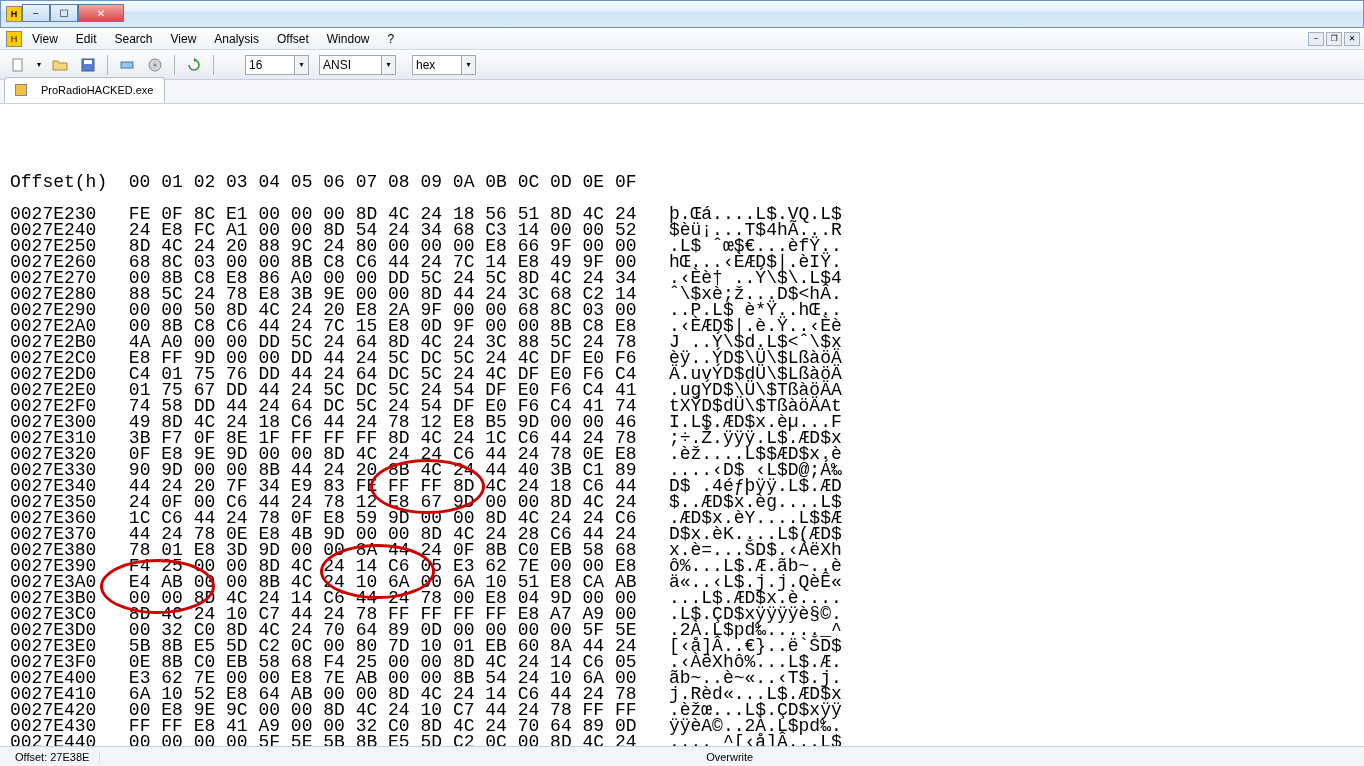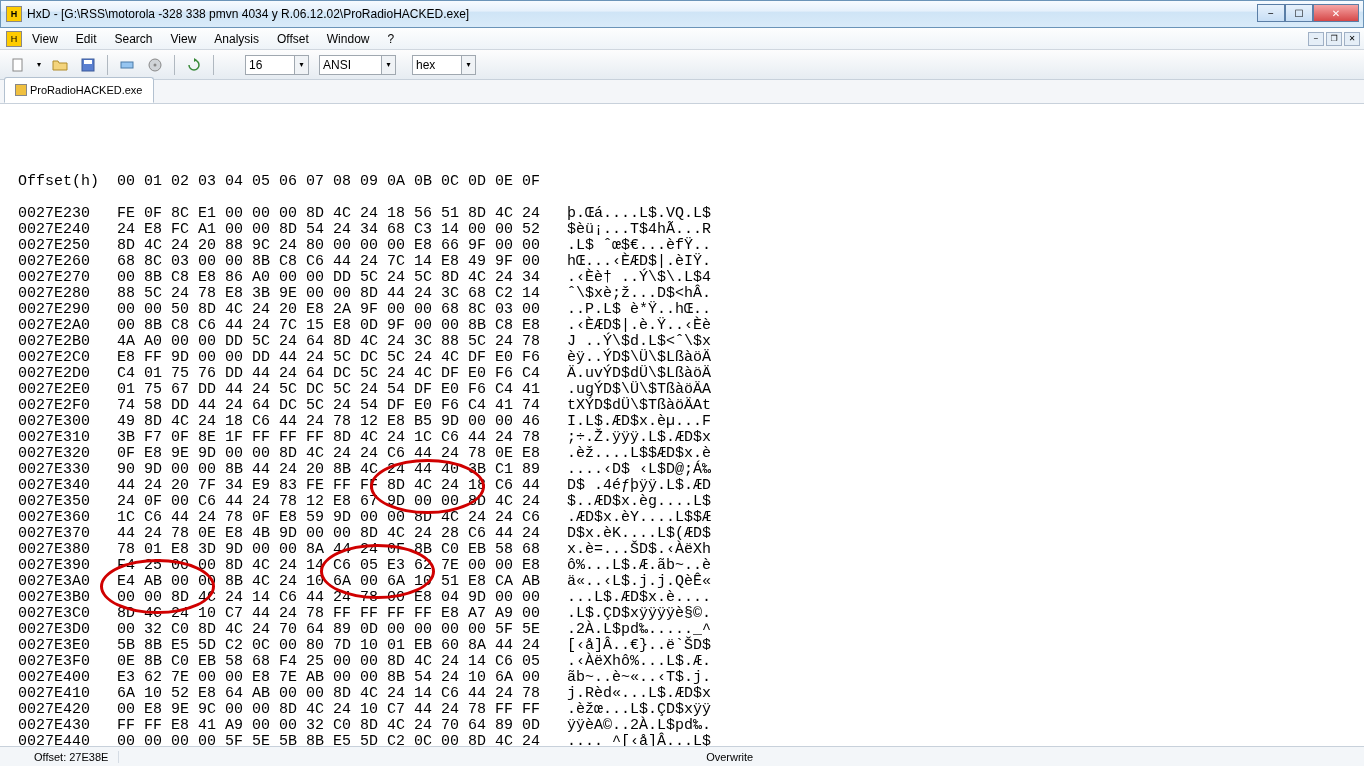--- a/index.html
+++ b/index.html
@@ -64,31 +64,31 @@
 }
 .tab {
   height: 21px;
   border: 1px solid #b3c1d0;
   border-bottom: 1px solid #fff;
   background: #fff;
   padding: 12px 10px;
   font-size: 11px;
   border-top-left-radius: 3px;
   border-top-right-radius: 3px;
-  display:flex; align-items:center; gap:3px;
+  display:flex; align-items:center; gap:14px;
 }
 .tab-icon { width:12px;height:12px; background:#f0c040; border:1px solid #888;}
 
 .hexview {
   height: 642px;
   overflow: hidden;
   font-family: "Courier New", monospace;
-  font-size: 15px;
+  font-size: 18px;
   line-height: 16px;
-  padding: 6px 18px;
+  padding: 6px 10px;
   white-space: pre;
   color: #000;
   position: relative;
 }
 .hexview .hdr { color: #000; }
 .hexview .offset { color: #000000; }
 .hexview .row { display:block; }
 
 .circle {
   position:absolute;
@@ -100,31 +100,30 @@
 #c2 { left: 320px; top: 440px; width: 115px; height: 55px; }
 #c3 { left: 100px; top: 455px; width: 115px; height: 55px; }
 
 .statusbar {
   height: 20px;
   border-top: 1px solid #c8d1db;
   background: #f3f6f9;
   display: flex;
   align-items: center;
   font-size: 11px;
-  padding: 0 24px;
+  padding: 0 5px;
 }
 .statusbar .cell { padding: 0 10px; border-right:1px solid #d5dce4; }
 .statusbar .spacer { flex:1; }
 </style>
 </head>
 <body>
 
 <div class="titlebar" data-name="titlebar">
   <div class="icon" data-name="app-icon">H</div>
-  <div class="title" data-name="window-title">HxD - [G:\RSS\motorola -328 338 pmvn 4034 y R.06.12.02\ProRadioHACKED.exe]</div>
   <div class="win-btns">
     <div class="win-btn min" data-name="minimize-button">−</div>
     <div class="win-btn max" data-name="maximize-button">☐</div>
     <div class="win-btn close" data-name="close-button">✕</div>
   </div>
 </div>
 
 <div class="menubar" data-name="menubar">
   <div class="app-icon" data-name="menu-app-icon">H</div>
   <span data-name="menu-file">View</span>

